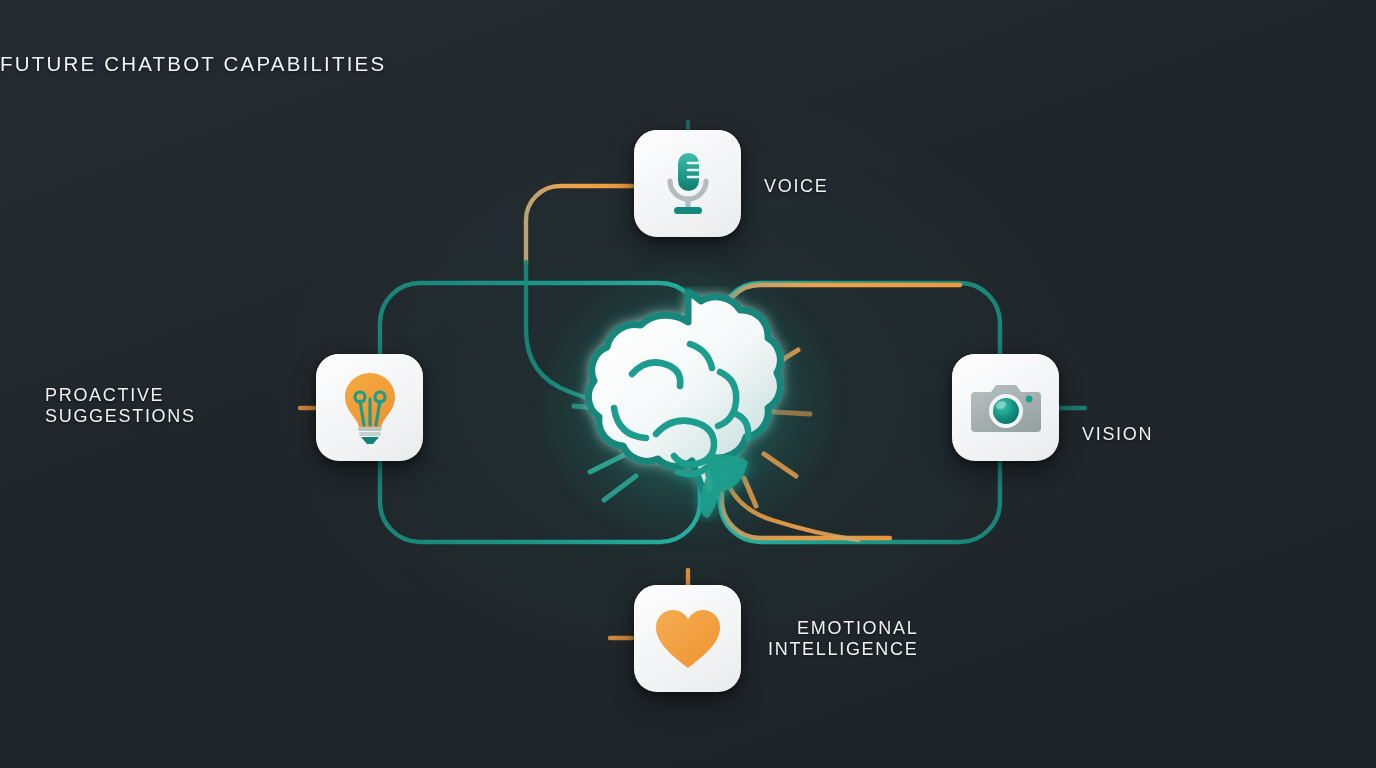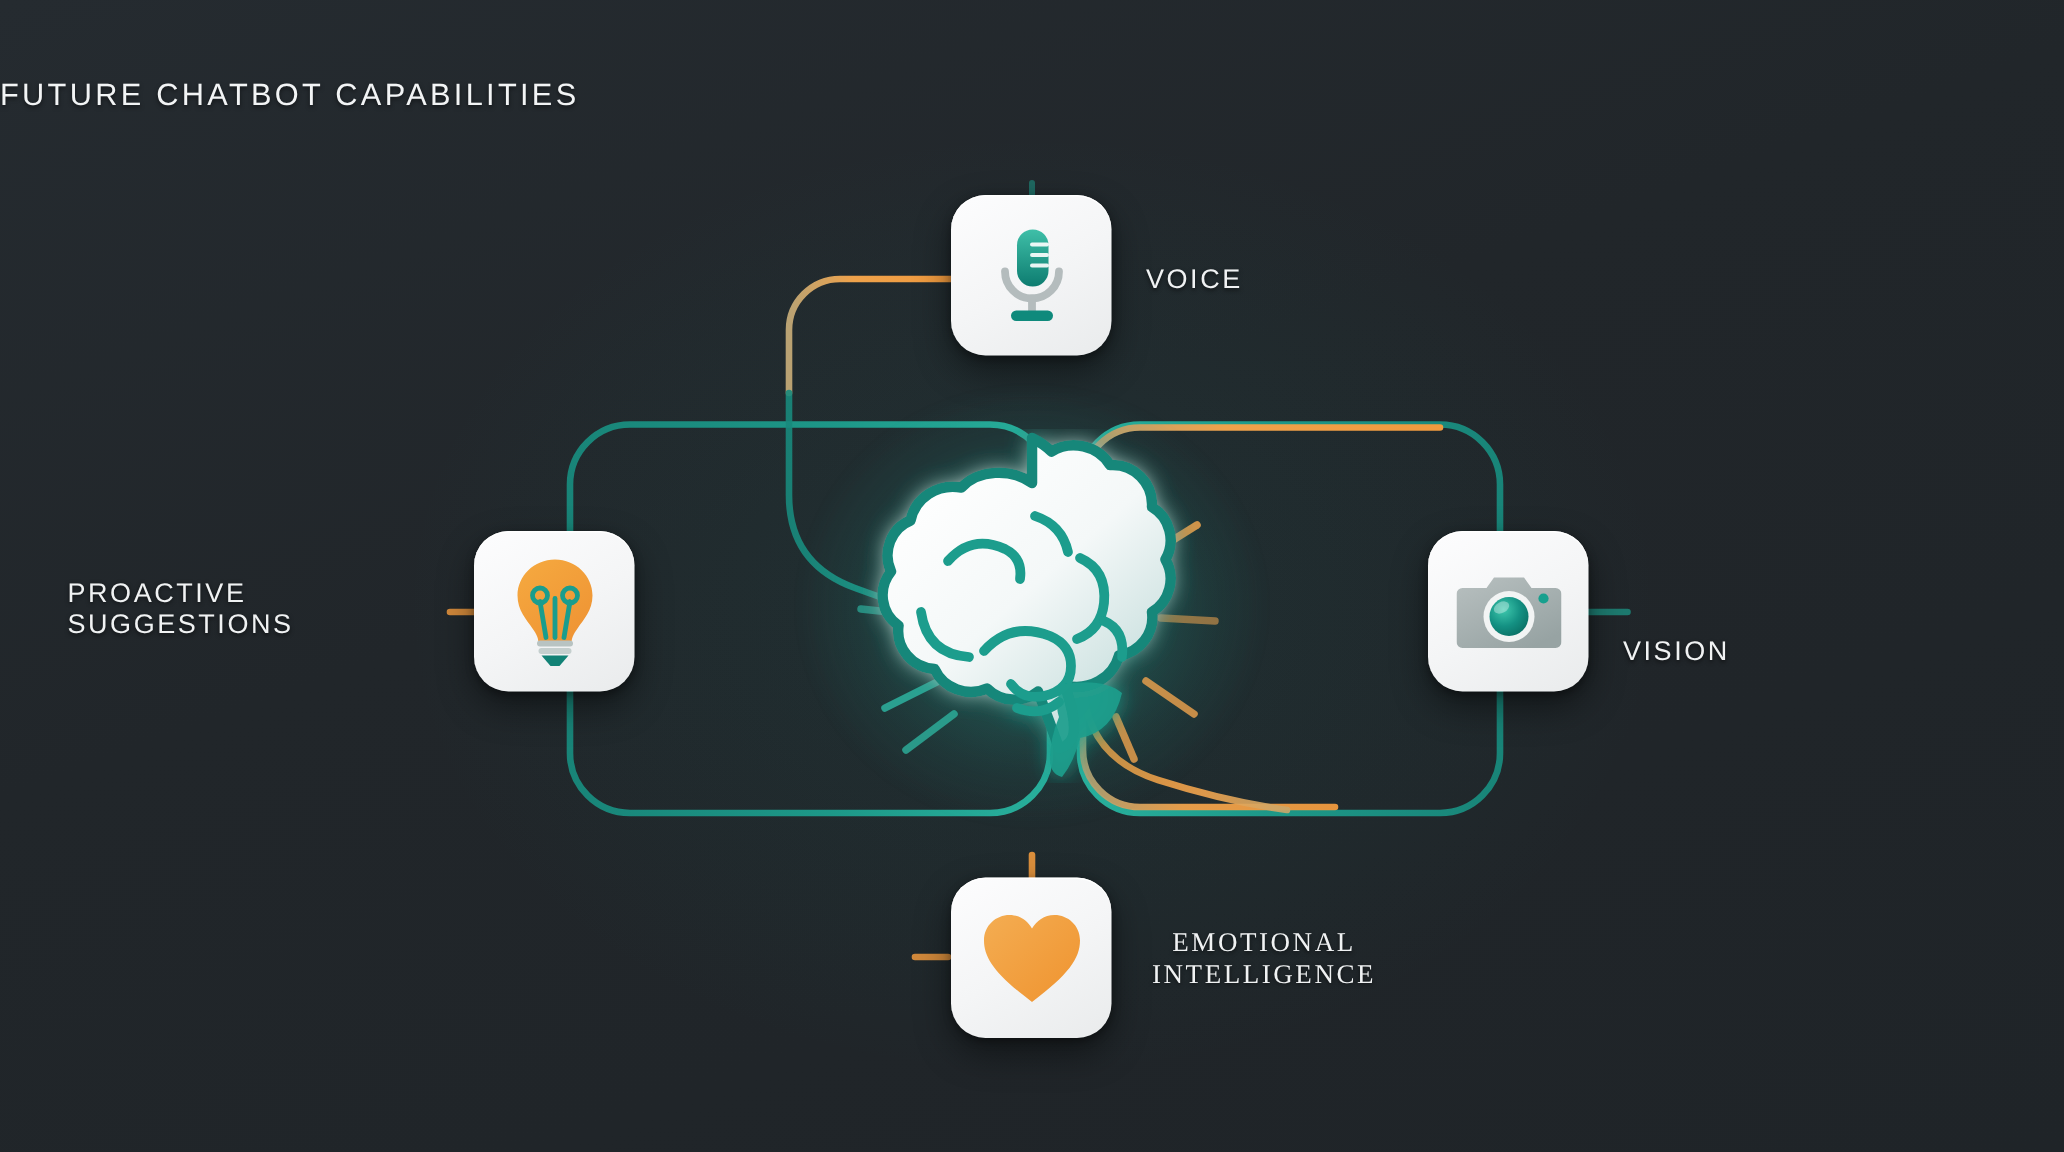--- a/index.html
+++ b/index.html
@@ -76,21 +76,21 @@
     font-size: 18px;
     letter-spacing: 1.7px;
     line-height: 21px;
     text-transform: uppercase;
     text-shadow: 0 1px 3px rgba(0,0,0,0.6);
     white-space: pre-line;
   }
   .label-voice  { left: 764px; top: 176px; text-align: left; }
   .label-vision { left: 1082px; top: 396px; text-align: left; margin-top: 28px; }
   .label-bulb   { left: 45px;  top: 385px; width: 232px; text-align: left; }
-  .label-heart  { left: 768px; top: 618px; text-align: center; font-family: Liberation Serif, serif; }
+  .label-heart  { left: 768px; top: 618px; text-align: right; }
 
   
   #brain-wrap {
     position: absolute;
     left: 560px;
     top: 286px;
     width: 256px;
     height: 236px;
   }
   #brain-glow {

